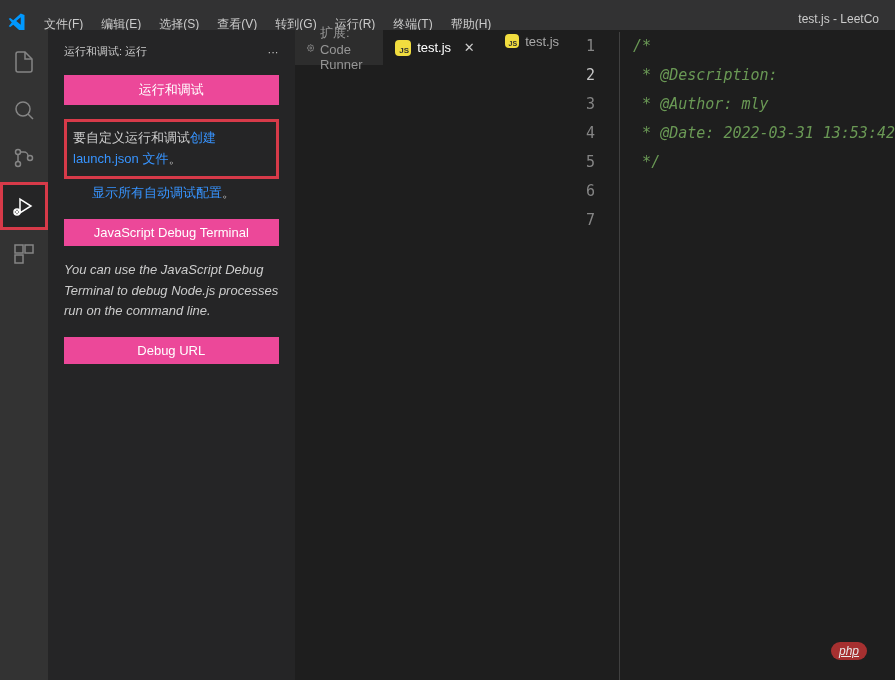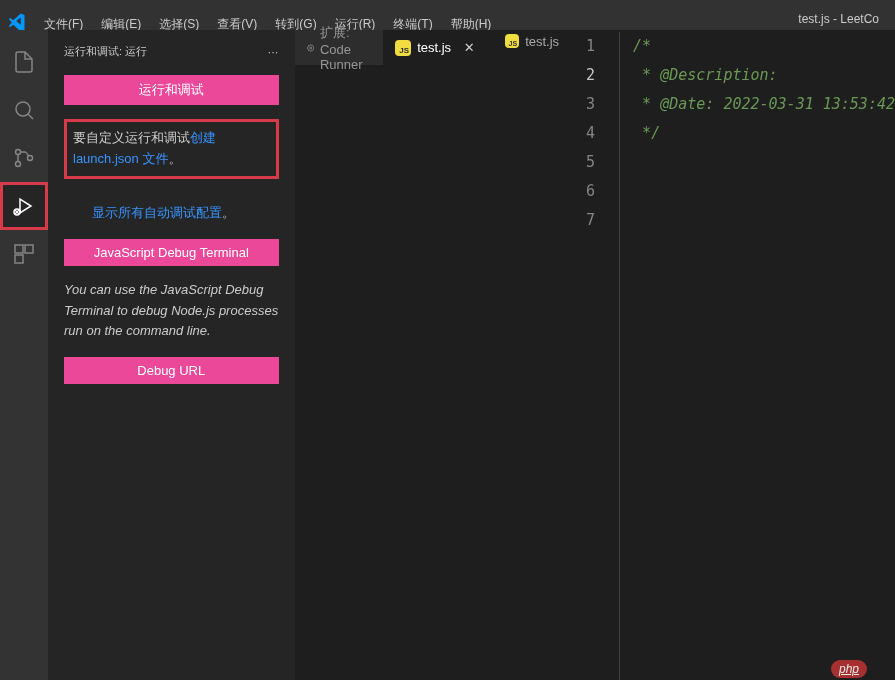--- a/index.html
+++ b/index.html
@@ -80,21 +80,21 @@
   margin-bottom: 14px;
 }
 .info-box {
   font-size: 13px;
   line-height: 1.6;
   color: #cccccc;
 }
 .info-box.highlighted {
   border: 3px solid #d73a49;
   padding: 6px;
-  margin-bottom: 24px;
+  margin-bottom: 4px;
 }
 .link { color: #3794ff; cursor: pointer; }
 .section-spacer { margin-bottom: 16px; margin-left: 28px; }
 .description-text {
   font-size: 13px;
   line-height: 1.55;
   color: #cccccc;
   margin-bottom: 16px;
   font-style: italic;
 }
@@ -157,21 +157,21 @@
   left: 0;
   top: 2px;
   bottom: 0;
   width: 1px;
   background: #404040;
 }
 .code-line { height: 29px; line-height: 29px; padding-left: 14px; font-style: italic; color: #6a9955; white-space: pre; }
 
 .watermark {
   position: absolute;
-  bottom: 2px;
+  bottom: 20px;
   right: 28px;
   background: #b53333;
   color: #fff;
   font-size: 12px;
   padding: 2px 8px;
   border-radius: 10px;
   opacity: 0.9;
   font-style: italic;
   text-decoration: underline;
 }
@@ -283,20 +283,21 @@
           <div class="line-num active">2</div>
           <div class="line-num">3</div>
           <div class="line-num">4</div>
           <div class="line-num">5</div>
           <div class="line-num">6</div>
           <div class="line-num">7</div>
         </div>
       <div class="code-lines">
           <div class="code-line">/*</div>
           <div class="code-line"> * @Description: </div>
+          <div class="code-line"> * @Author: mly</div>
           <div class="code-line"> * @Date: 2022-03-31 13:53:42</div>
           <div class="code-line"> */</div>
           <div class="code-line"></div>
         </div>
     </div>
   </div>
 </div>
 
 <div class="watermark">php</div>
 

